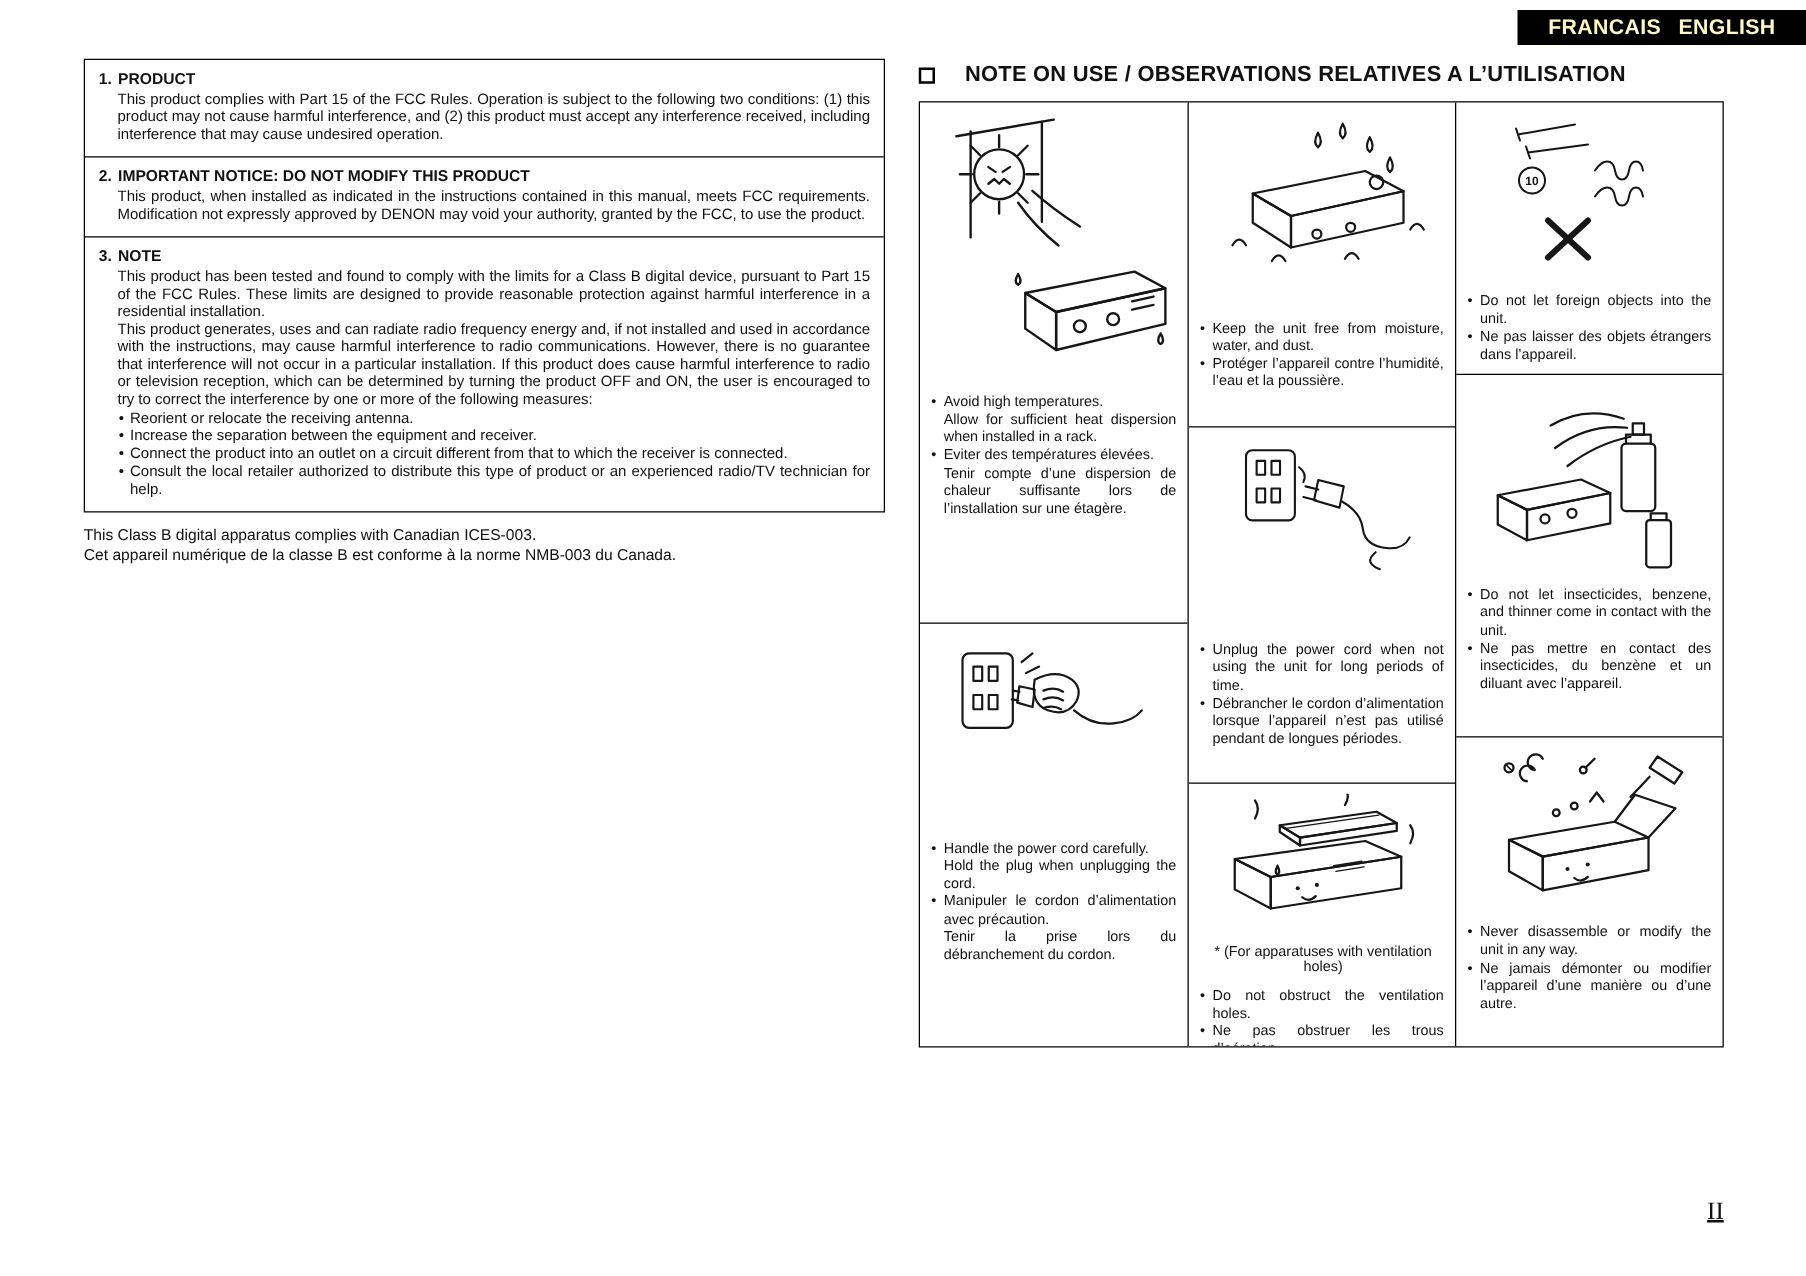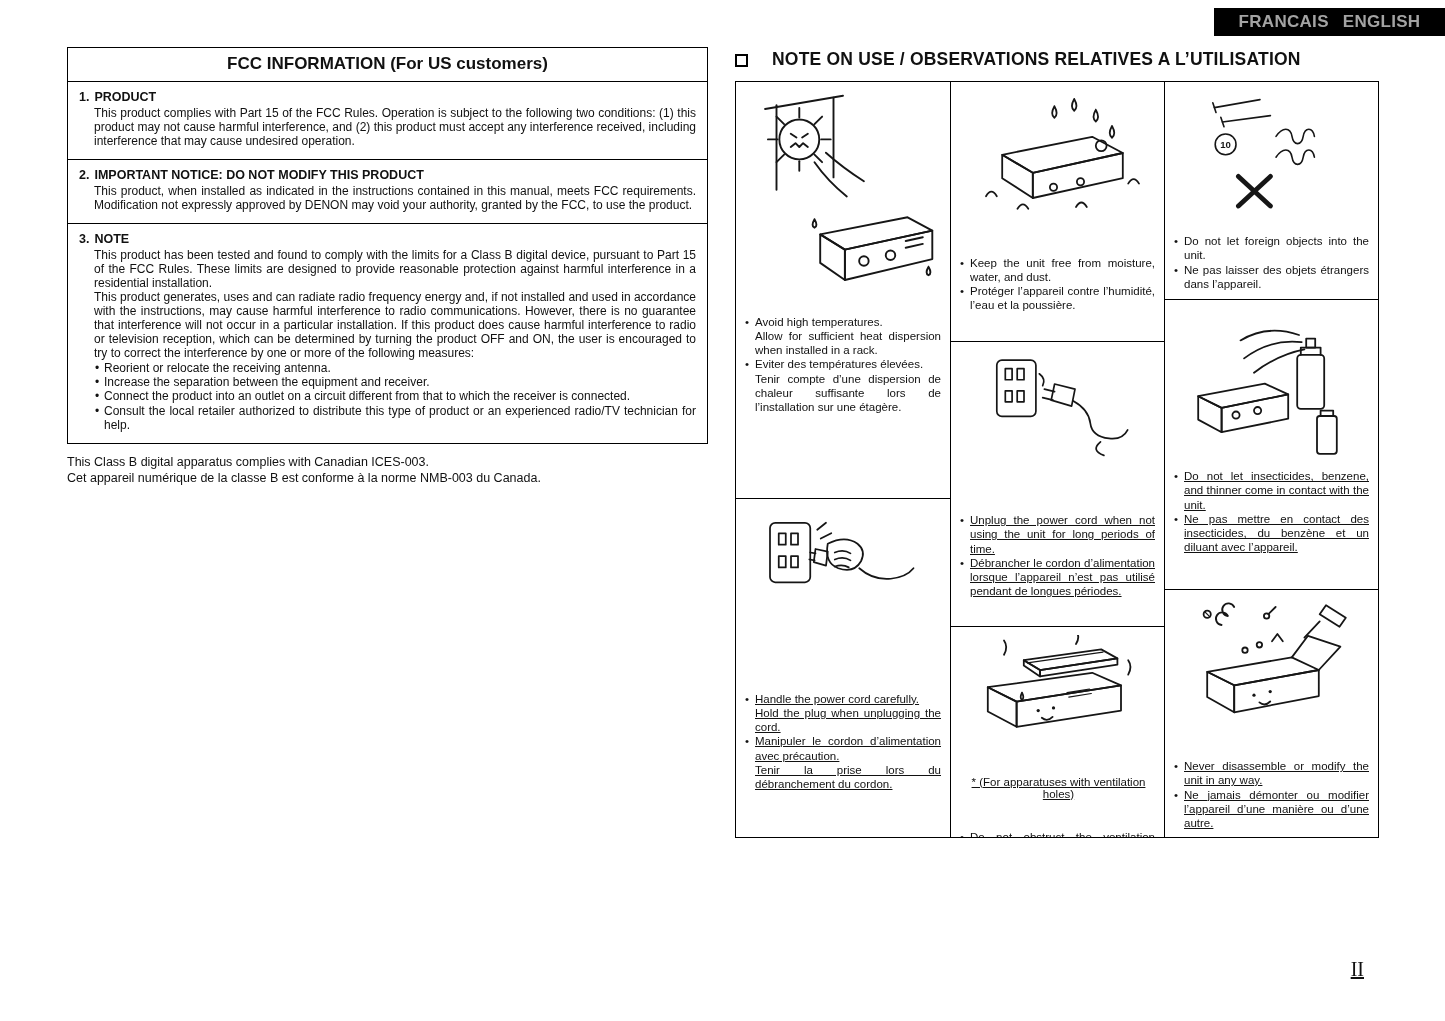--- a/index.html
+++ b/index.html
@@ -9,21 +9,21 @@
     width:1445px; height:1021px;
     color:#111;
     font-family:"Liberation Sans","DejaVu Sans",sans-serif;
     overflow:hidden;
   }
 
   
   .banner {
     position:absolute; top:8px; right:0;
     width:231px; height:28px;
-    background:#000; color:#a3a3a3;
+    background:#000; color:#fef9c3;
     display:flex; align-items:center; justify-content:center; gap:14px;
     font-size:17px; font-weight:bold; letter-spacing:.3px;
   }
 
   
   .left-col { position:absolute; left:67px; top:47px; width:641px; }
   .fcc-box { border:1px solid #000; }
   .fcc-title {
     text-align:center; font-weight:bold; font-size:17px;
     padding:6px 0 7px; border-bottom:1px solid #000;
@@ -49,28 +49,28 @@
   .nou-grid {
     position:absolute; left:735px; top:81px;
     width:644px; height:757px;
     border:1px solid #000;
     display:flex;
   }
   .nou-col { width:214px; display:flex; flex-direction:column; }
   .nou-col:last-child { width:auto; flex:1; }
   .nou-col + .nou-col { border-left:1px solid #000; }
   .cell { padding:8px 9px; display:flex; flex-direction:column; overflow:hidden; }
-  .cell + .cell { border-top:1px solid #000;text-decoration:underline; }
+  .cell + .cell { border-top:1px solid #000; }
 
   .h-416 { height:416px; flex:0 0 auto; }
   .h-259 { height:259px; flex:0 0 auto; }
   .h-285 { height:285px; flex:0 0 auto; }
   .h-217 { height:217px; flex:0 0 auto; }
   .h-290 { height:290px; flex:0 0 auto; }
-  .grow  { flex:1;gap:20px; }
+  .grow  { flex:1; }
 
   .illus { display:flex; justify-content:center; }
   .illus svg * { stroke:#161616; fill:none; stroke-width:2; stroke-linecap:round; stroke-linejoin:round; }
   .illus svg .dot { fill:#161616; stroke:none; }
   .illus svg .thick { stroke-width:6; }
   .illus svg .thin { stroke-width:1.3; }
   .illus svg text.svgtxt {
     fill:#161616; stroke:none; font-size:12px; font-weight:bold;
     font-family:"Liberation Sans",sans-serif; text-anchor:middle;
   }
@@ -85,35 +85,34 @@
   .t-moist  { margin-top:26px; }
   .t-foreign{ margin-top:20px; }
   .t-unplug { margin-top:44px; }
   .t-insect { margin-top:8px; }
   .t-cord   { margin-top:42px; }
   .t-vent   { margin-top:10px; }
   .t-disasm { margin-top:6px; }
 
   
   .page-num {
-    position:absolute; right:81px; top:958px;
+    position:absolute; right:66px; top:958px;
     font-size:20px; font-family:"Liberation Serif","DejaVu Serif",serif;text-decoration:underline;
   }
 </style>
 </head>
 <body>
 
 <div class="banner">
   <span>FRANCAIS</span>
   <span>ENGLISH</span>
 </div>
 
 <div class="left-col">
   <div class="fcc-box">
-    <div class="fcc-title">FCC INFORMATION (For US customers)</div>
 
     <div class="fcc-section">
       <div class="sec-head">
         <span>1.</span>
         <span>PRODUCT</span>
       </div>
       <div class="sec-body">This product complies with Part 15 of the FCC Rules. Operation is subject to the following two conditions: (1) this product may not cause harmful interference, and (2) this product must accept any interference received, including interference that may cause undesired operation.</div>
     </div>
 
     <div class="fcc-section">

